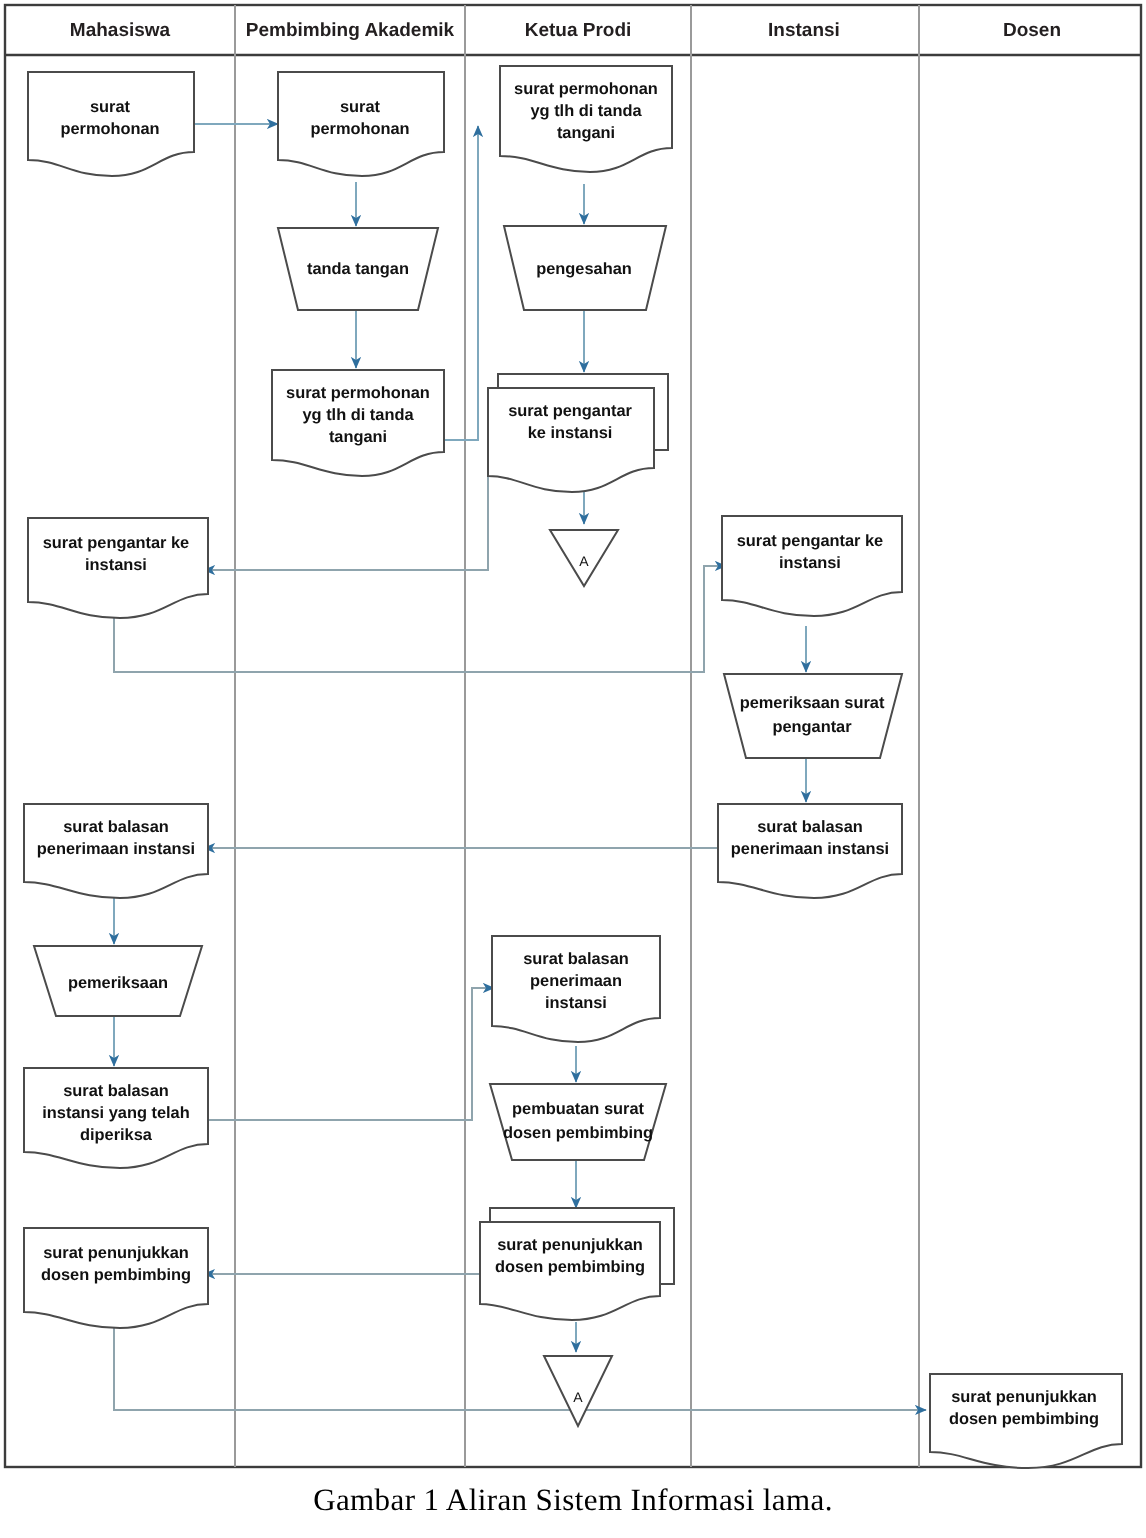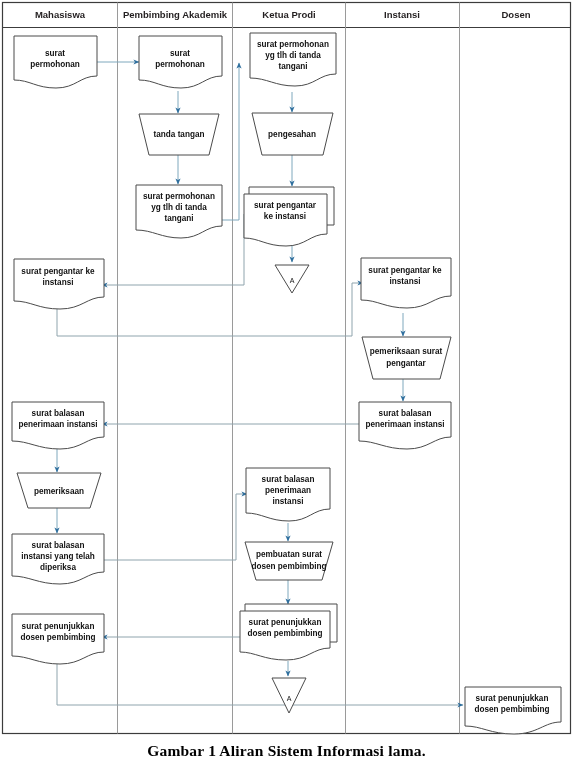--- a/index.html
+++ b/index.html
@@ -18,21 +18,21 @@
     font-family:"Liberation Sans","DejaVu Sans",sans-serif;
     font-size:8.2px;fill:#111111;text-anchor:middle;font-weight:600;
   }
   .conn-letter{
     font-family:"Liberation Sans","DejaVu Sans",sans-serif;
     font-size:7px;fill:#111111;text-anchor:middle;
   }
   .caption{
     position:absolute;left:0;top:742px;width:573px;text-align:center;
     font-family:"Liberation Serif","DejaVu Serif",serif;
-    font-size:15.5px;font-weight:bold;color:#000000;letter-spacing:.2px;
+    font-size:15.5px;font-weight:normal;color:#000000;letter-spacing:.2px;
   }
   .shape{fill:#ffffff;stroke:#4b4b4b;stroke-width:1;}
   .shape-back{fill:#ffffff;stroke:#4b4b4b;stroke-width:1;}
   .flow{stroke:#7fa8bd;stroke-width:1;fill:none;}
   .flow-dark{stroke:#8fa4ad;stroke-width:1;fill:none;}
   .lane-line{stroke:#9a9a9a;stroke-width:1;}
   .frame{stroke:#3c3c3c;stroke-width:1.2;fill:none;}
 </style>
 </head>
 <body>

